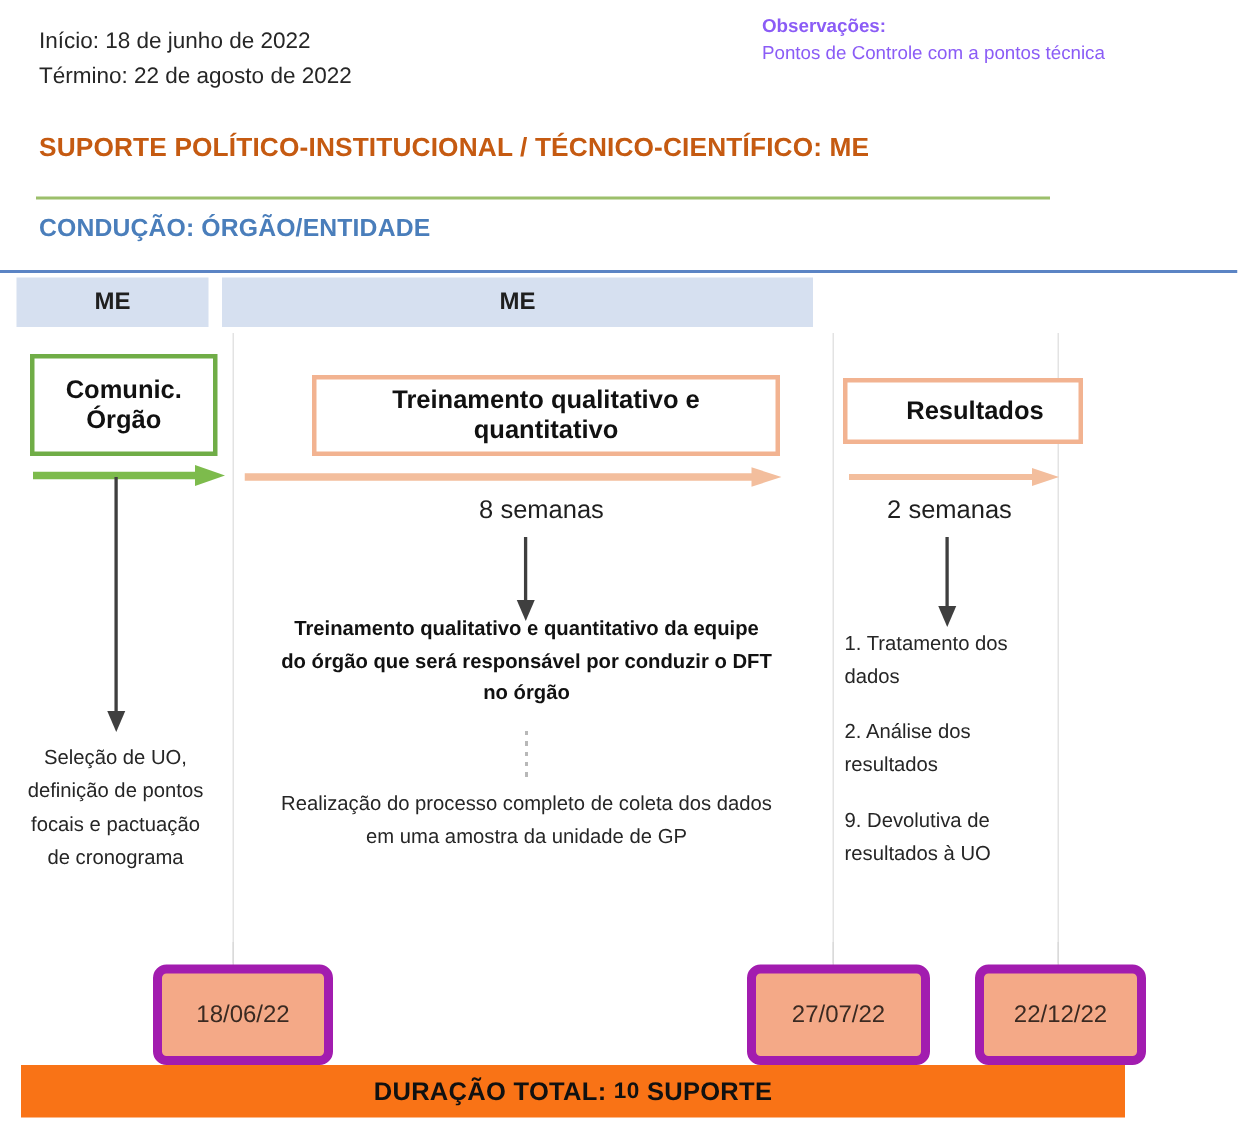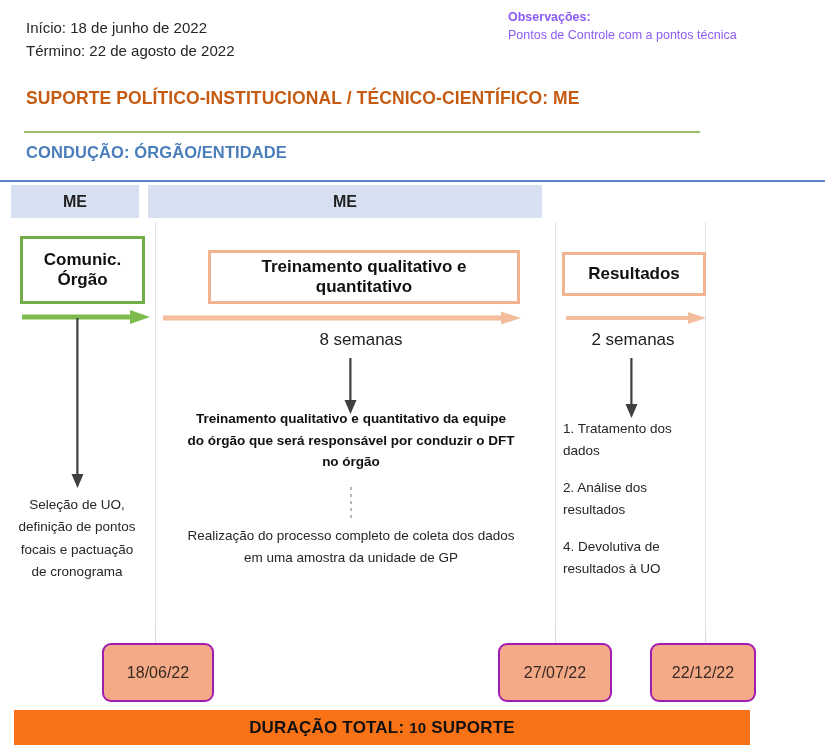--- a/index.html
+++ b/index.html
@@ -39,21 +39,21 @@
   .phase-box{
     border:3px solid;background:#ffffff;
     display:flex;align-items:center;justify-content:center;text-align:center;
     font-weight:bold;color:#111;z-index:3;
   }
   #box-comunic{left:20px;top:236px;width:119px;height:62px;border-color:#70AD47;
     font-size:17px;line-height:1.18;}
   #box-treinamento{left:208px;top:250px;width:306px;height:48px;border-color:#F2B391;
     font-size:17px;line-height:1.2;}
   #box-resultados{left:562px;top:252px;width:138px;height:38px;border-color:#F2B391;
-    font-size:17px;}
+    font-size:17px;padding-left:16px;}
 
   
   .h-arrow{height:14px;z-index:2;}
   #arrow-green{left:22px;top:310px;width:128px;}
   #arrow-orange-1{left:163px;top:311px;width:358px;}
   #arrow-orange-2{left:566px;top:311px;width:140px;}
 
   
   .weeks{font-size:17px;color:#1f1f1f;text-align:center;}
   #weeks-8{left:208px;top:330px;width:306px;}
@@ -74,21 +74,21 @@
   #txt-mid-bold{left:186px;top:408px;width:330px;font-size:13.5px;font-weight:bold;
     line-height:1.6;text-align:center;color:#111;}
   #txt-mid-plain{left:186px;top:525px;width:330px;font-size:13.5px;line-height:1.6;
     text-align:center;color:#262626;}
   #txt-right{left:563px;top:418px;width:140px;font-size:13.5px;line-height:1.6;color:#262626;}
   #txt-right .ritem{margin-bottom:16px;}
   #txt-right .ritem:last-child{margin-bottom:0;}
 
   
   .date-badge{
-    background:#F4A987;border:2px solid #a21caf;border-radius:9px;height:55px;top:643px;
+    background:#F4A987;border:6px solid #a21caf;border-radius:9px;height:55px;top:643px;
     display:flex;align-items:center;justify-content:center;
     font-size:16px;color:#3a2a22;z-index:4;
   }
   #badge-1{left:102px;width:108px;}
   #badge-2{left:498px;width:110px;}
   #badge-3{left:650px;width:102px;}
 
   
   .badge-stem{width:1px;background:#DADADA;top:628px;height:18px;}
   #stem-1{left:155px;}
@@ -192,21 +192,21 @@
 <div class="abs v-arrow" id="v-arrow-right">
   <svg width="13" height="60" viewBox="0 0 13 60" xmlns="http://www.w3.org/2000/svg">
     <rect x="5.3" y="0" width="2.2" height="48" fill="#3F3F3F"></rect>
     <polygon points="0.5,46 12.5,46 6.5,60" fill="#3F3F3F"></polygon>
   </svg>
 </div>
 
 <div class="abs" id="txt-right">
   <div class="ritem">1. Tratamento dos dados</div>
   <div class="ritem">2. Análise dos resultados</div>
-  <div class="ritem">4. Devolutiva de resultados à UO</div>
+  <div class="ritem">9. Devolutiva de resultados à UO</div>
 </div>
 
 <div class="abs badge-stem" id="stem-1"></div>
 <div class="abs badge-stem" id="stem-2"></div>
 <div class="abs badge-stem" id="stem-3"></div>
 
 <div class="abs date-badge" id="badge-1">18/06/22</div>
 <div class="abs date-badge" id="badge-2">27/07/22</div>
 <div class="abs date-badge" id="badge-3">22/12/22</div>
 

